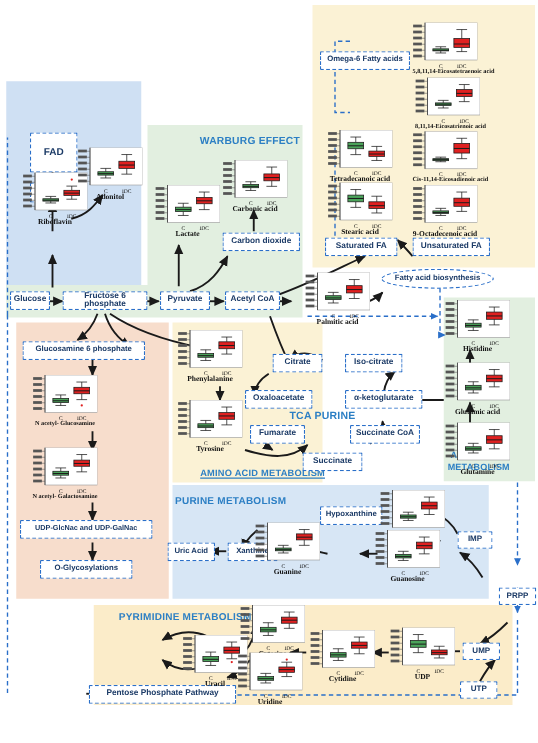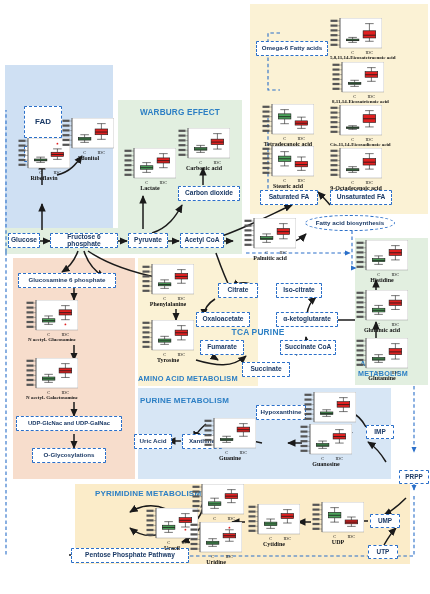--- a/index.html
+++ b/index.html
@@ -46,22 +46,22 @@
   <div class="panel p-ribo" style="left:5px;top:65px;width:108px;height:168px;"></div>
   <div class="panel p-warburg" style="left:118px;top:100px;width:124px;height:128px;"></div>
   <div class="panel p-glyc" style="left:5px;top:228px;width:237px;height:26px;"></div>
   <div class="panel p-fatty" style="left:250px;top:4px;width:178px;height:210px;"></div>
   <div class="panel p-sugar" style="left:13px;top:258px;width:122px;height:221px;"></div>
   <div class="panel p-aa-left" style="left:138px;top:258px;width:120px;height:128px;"></div>
   <div class="panel p-purine" style="left:138px;top:388px;width:253px;height:91px;"></div>
   <div class="panel p-aa-right" style="left:355px;top:238px;width:73px;height:147px;"></div>
   <div class="panel p-pyrim" style="left:75px;top:484px;width:335px;height:80px;"></div>
 
-  <div class="ptitle" style="left:120px;top:108px;width:120px;text-align:center;font-size:8.2px;">WARBURG EFFECT</div>
-  <div class="ptitle" style="left:138px;top:374px;width:122px;text-align:left;font-size:7.4px;">AMINO ACID METABOLISM</div>
+  <div class="ptitle" style="left:120px;top:108px;width:120px;text-align:right;font-size:8.2px;">WARBURG EFFECT</div>
+  <div class="ptitle" style="left:138px;top:374px;width:122px;text-align:right;font-size:7.4px;text-decoration:underline;">AMINO ACID METABOLISM</div>
   <div class="ptitle" style="left:352px;top:359px;width:62px;text-align:center;font-size:7.2px;">AMINO ACID</div>
   <div class="ptitle" style="left:352px;top:369px;width:62px;text-align:center;font-size:7.2px;">METABOLISM</div>
   <div class="ptitle" style="left:95px;top:489px;width:150px;text-align:left;font-size:8px;">PYRIMIDINE METABOLISM</div>
   <div class="ptitle" style="left:140px;top:396px;width:150px;text-align:left;font-size:8px;">PURINE METABOLISM</div>
   <div class="ptitle" style="left:218px;top:327px;width:80px;text-align:center;font-size:8.4px;">TCA PURINE</div>
 
   <svg class="ov" viewBox="0 0 430 594">
     <defs>
       <marker id="ah" markerWidth="6" markerHeight="6" refX="5" refY="3" orient="auto">
         <path d="M0,0.5 L5.6,3 L0,5.5 z" fill="#1a1a1a"></path>

